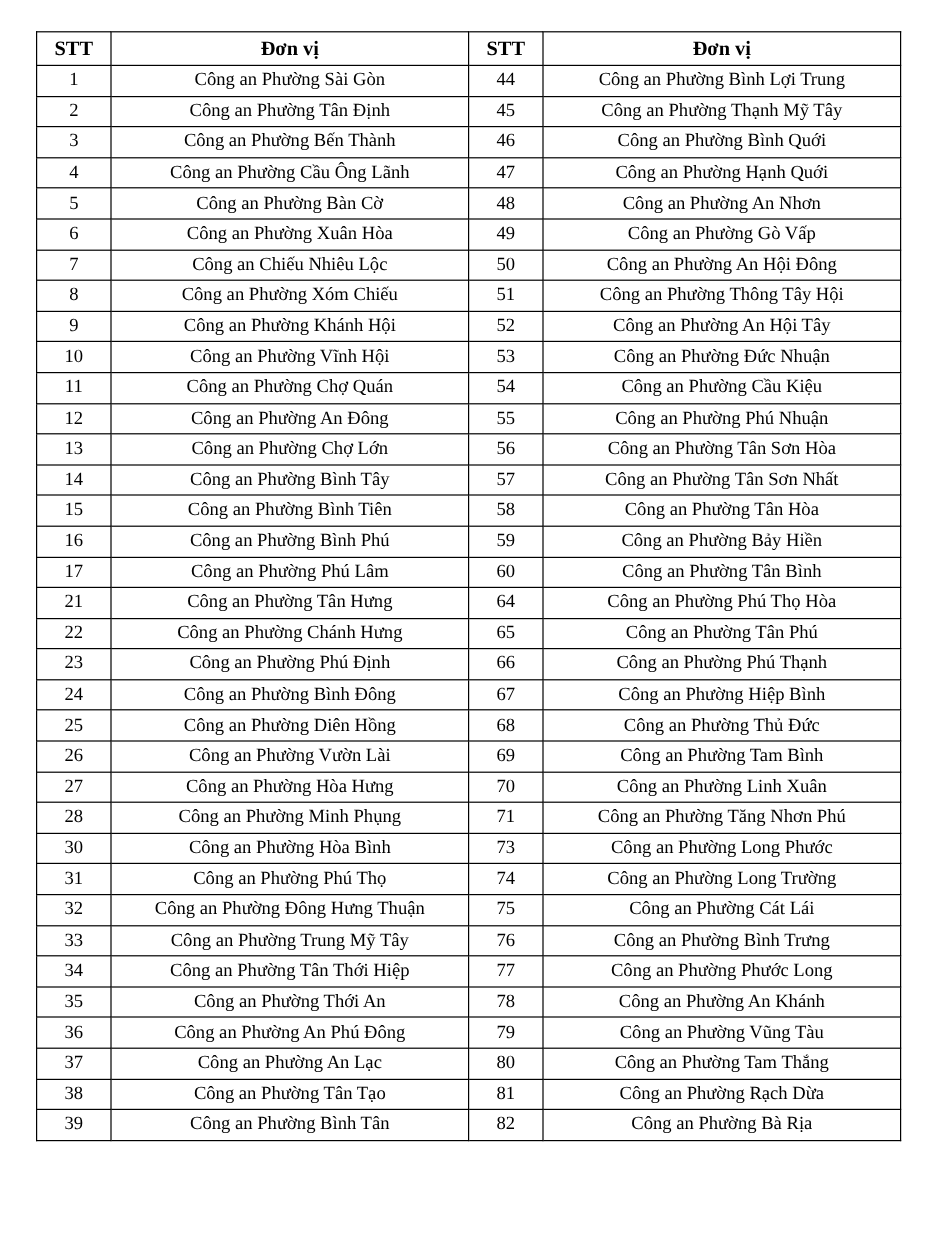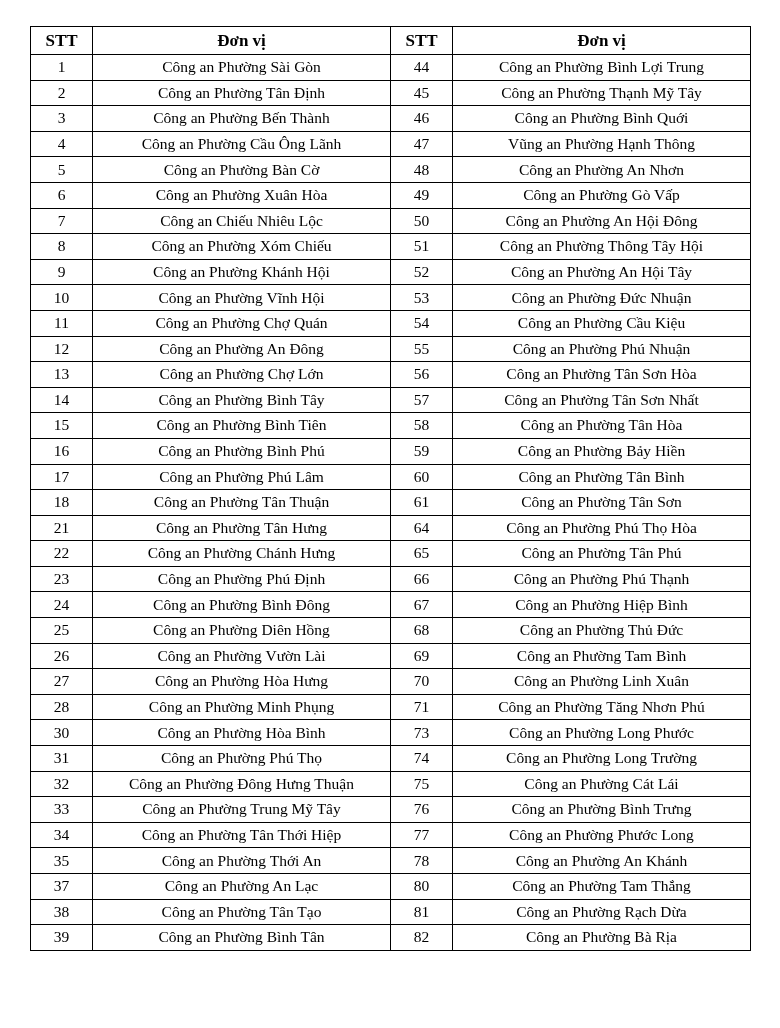--- a/index.html
+++ b/index.html
@@ -80,21 +80,21 @@
         <tr>
           <td class="stt-cell">3</td>
           <td>Công an Phường Bến Thành</td>
           <td class="stt-cell">46</td>
           <td>Công an Phường Bình Quới</td>
         </tr>
         <tr>
           <td class="stt-cell">4</td>
           <td>Công an Phường Cầu Ông Lãnh</td>
           <td class="stt-cell">47</td>
-          <td>Vũng an Phường Hạnh Thông</td>
+          <td>Công an Phường Hạnh Quới</td>
         </tr>
         <tr>
           <td class="stt-cell">5</td>
           <td>Công an Phường Bàn Cờ</td>
           <td class="stt-cell">48</td>
           <td>Công an Phường  An Nhơn</td>
         </tr>
         <tr>
           <td class="stt-cell">6</td>
           <td>Công an Phường Xuân Hòa</td>
@@ -161,26 +161,20 @@
           <td class="stt-cell">59</td>
           <td>Công an Phường Bảy Hiền</td>
         </tr>
         <tr>
           <td class="stt-cell">17</td>
           <td>Công an Phường Phú Lâm</td>
           <td class="stt-cell">60</td>
           <td>Công an Phường Tân Bình</td>
         </tr>
         <tr>
-          <td class="stt-cell">18</td>
-          <td>Công an Phường Tân Thuận</td>
-          <td class="stt-cell">61</td>
-          <td>Công an Phường Tân Sơn</td>
-        </tr>
-        <tr>
           <td class="stt-cell">21</td>
           <td>Công an Phường Tân Hưng</td>
           <td class="stt-cell">64</td>
           <td>Công an Phường Phú Thọ Hòa</td>
         </tr>
         <tr>
           <td class="stt-cell">22</td>
           <td>Công an Phường Chánh Hưng</td>
           <td class="stt-cell">65</td>
           <td>Công an Phường Tân Phú</td>
@@ -249,20 +243,26 @@
           <td class="stt-cell">34</td>
           <td>Công an Phường Tân Thới Hiệp</td>
           <td class="stt-cell">77</td>
           <td>Công an Phường Phước Long</td>
         </tr>
         <tr>
           <td class="stt-cell">35</td>
           <td>Công an Phường Thới An</td>
           <td class="stt-cell">78</td>
           <td>Công an Phường An Khánh</td>
+        </tr>
+        <tr>
+          <td class="stt-cell">36</td>
+          <td>Công an Phường An Phú Đông</td>
+          <td class="stt-cell">79</td>
+          <td>Công an Phường Vũng Tàu</td>
         </tr>
         <tr>
           <td class="stt-cell">37</td>
           <td>Công an Phường An Lạc</td>
           <td class="stt-cell">80</td>
           <td>Công an Phường Tam Thắng</td>
         </tr>
         <tr>
           <td class="stt-cell">38</td>
           <td>Công an Phường Tân Tạo</td>

